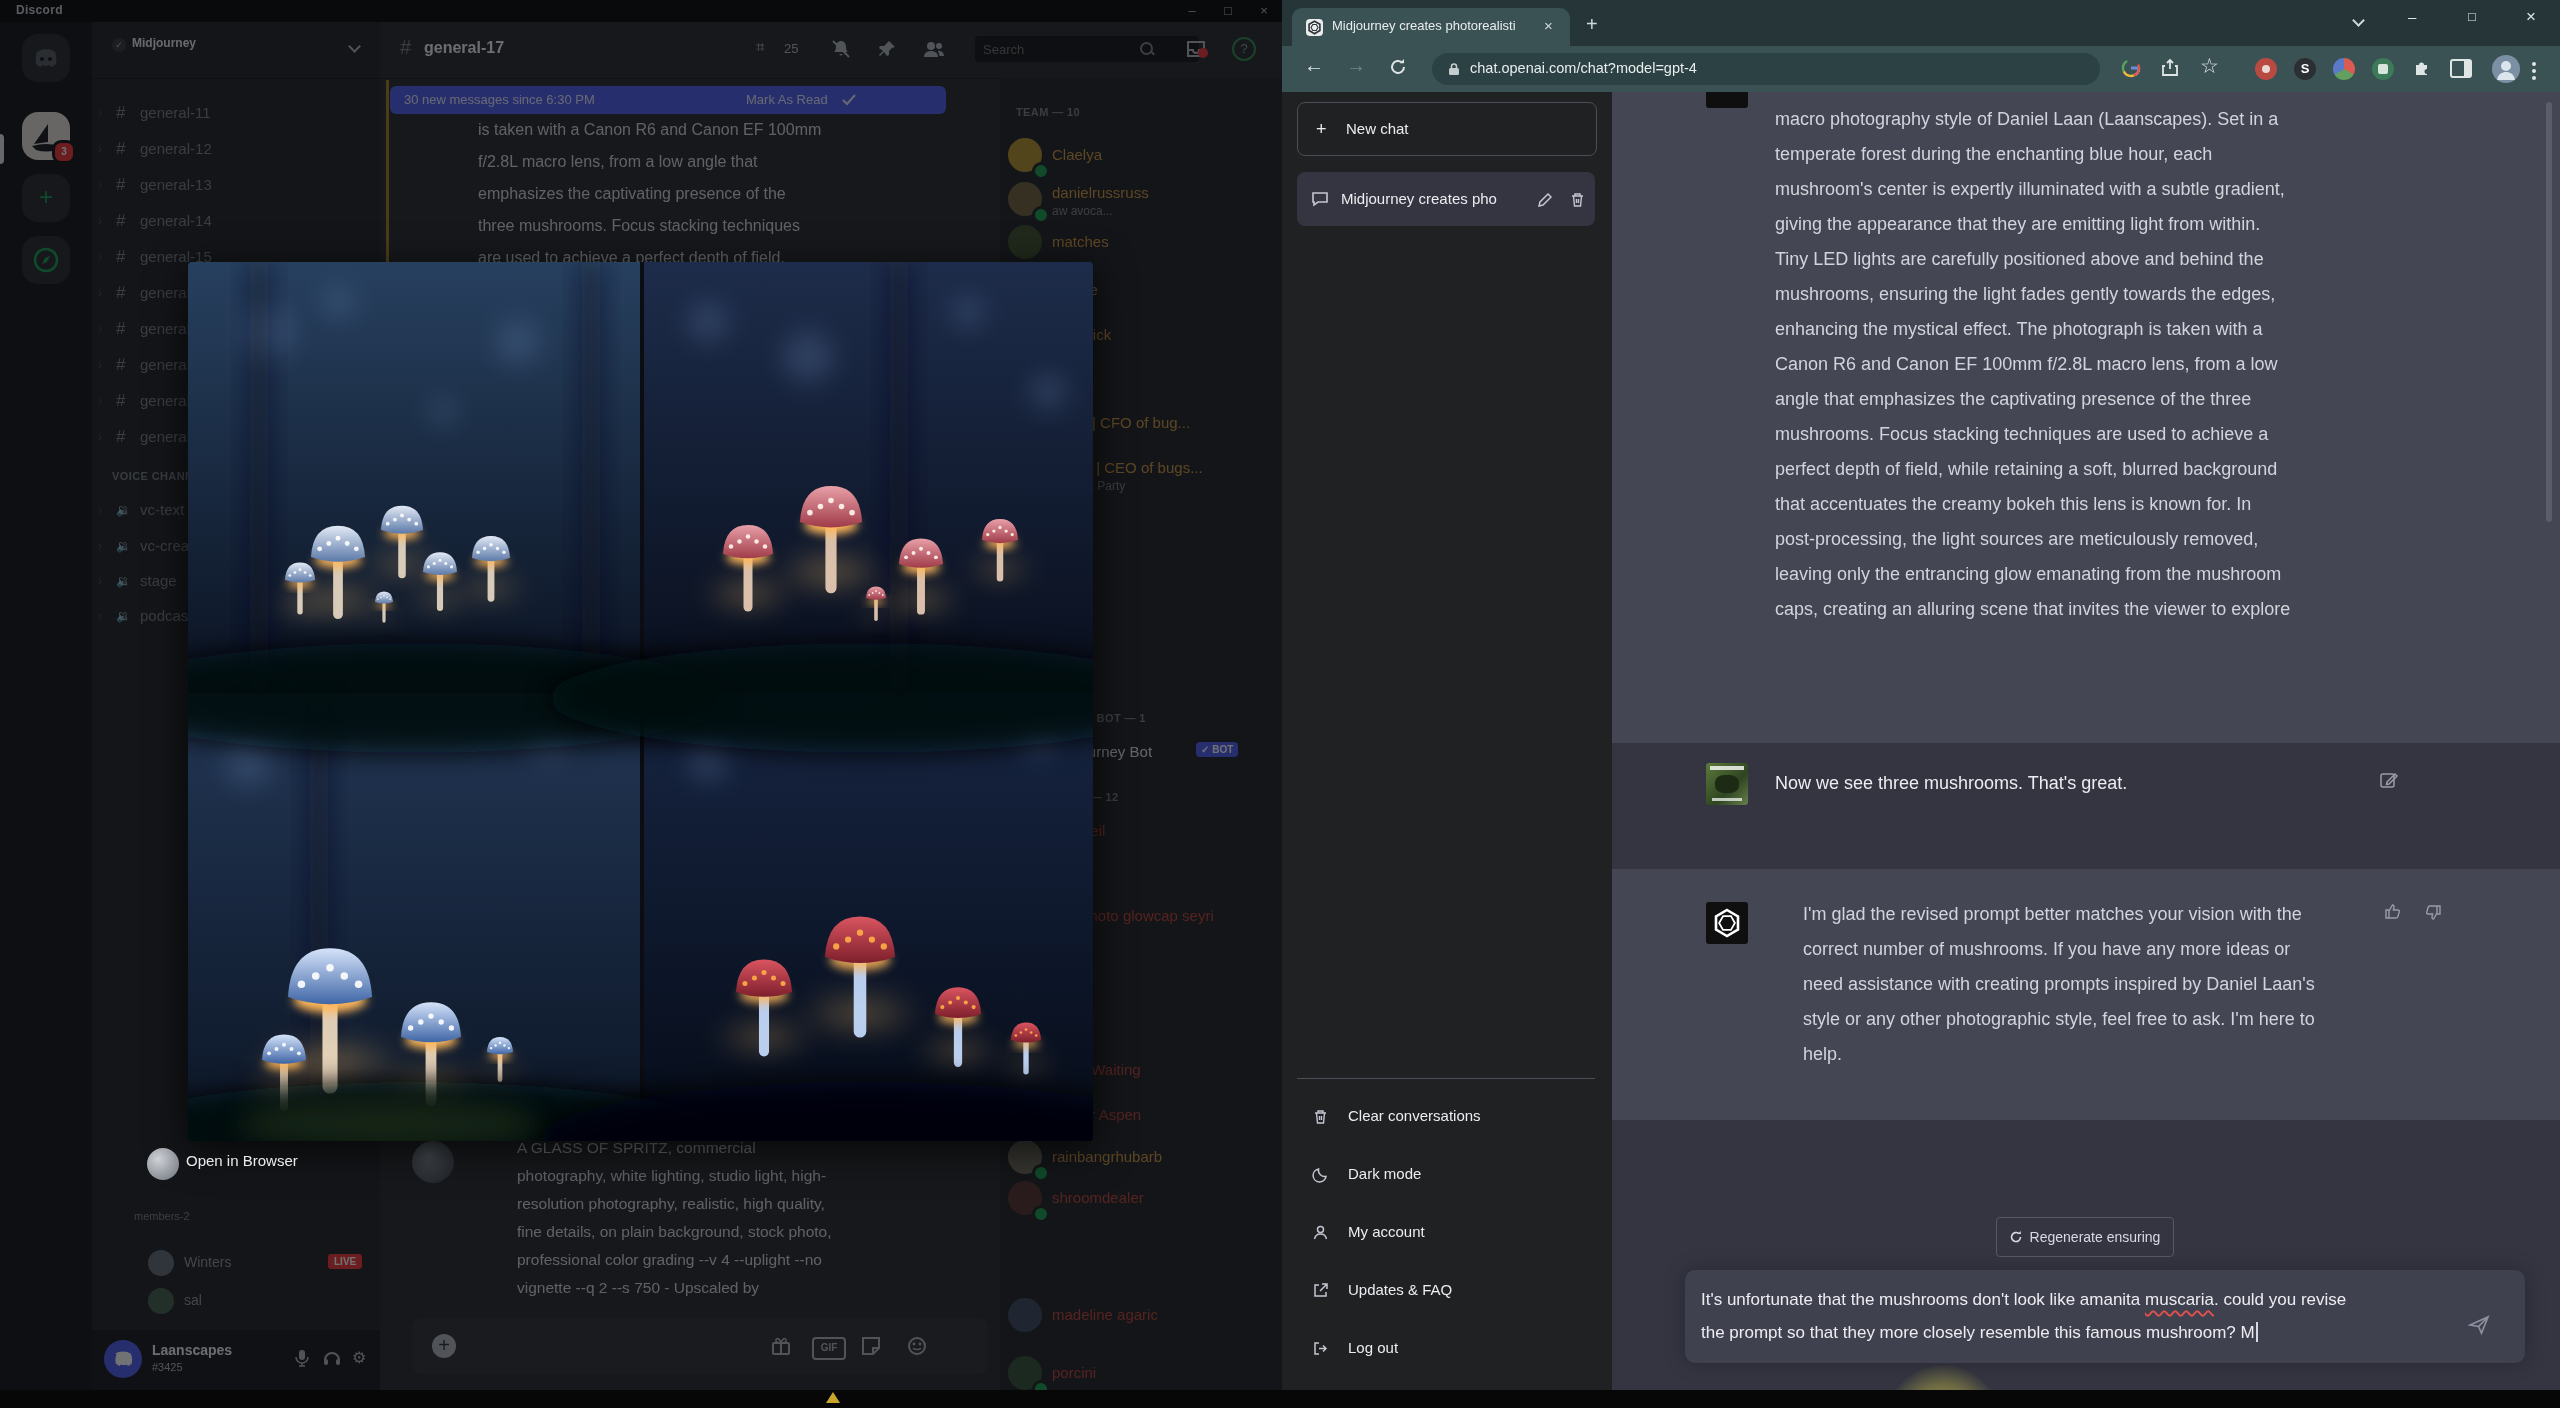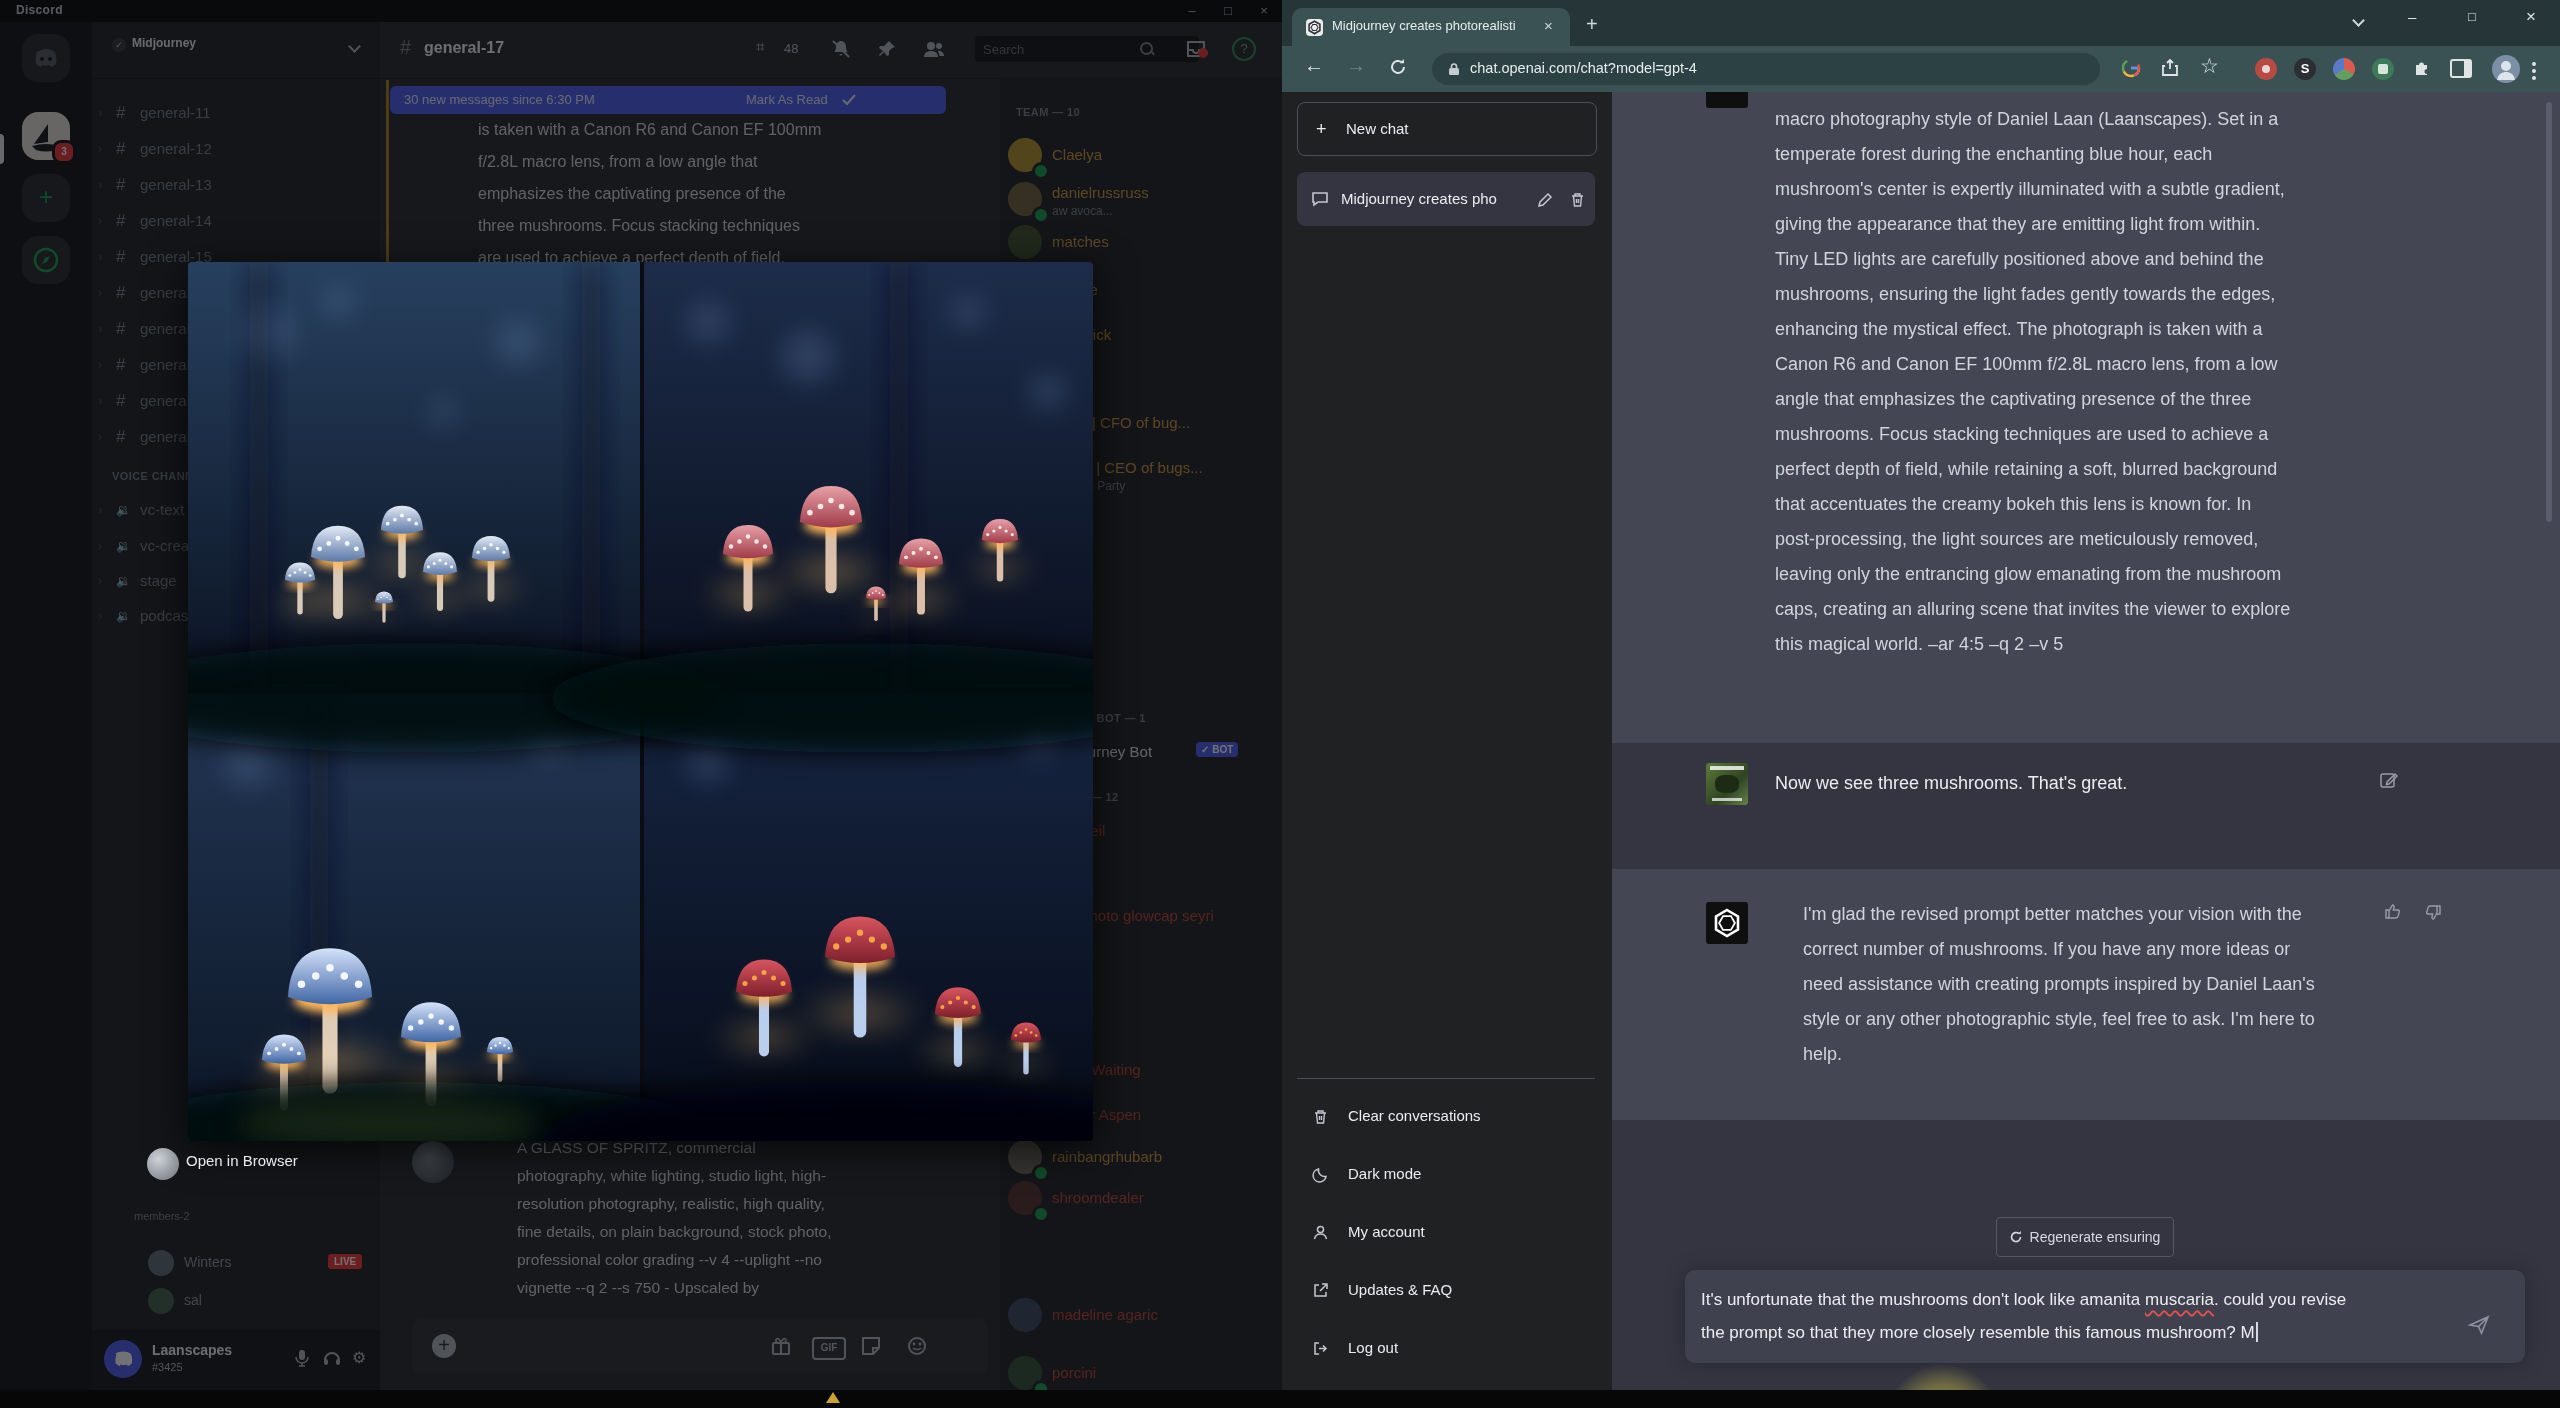--- a/index.html
+++ b/index.html
@@ -220,21 +220,21 @@
           <rect x="2" y="11" width="4" height="6" rx="2" fill="#b5bac1"></rect>
           <rect x="14" y="11" width="4" height="6" rx="2" fill="#b5bac1"></rect>
         </svg></span>
     <span class="hicon" style="left:260px;top:18px;color:#b5bac1;font-size:16px;">⚙</span>
   </div>
 
   <div class="dc-header">
     <span style="position:absolute;left:20px;top:14px;color:#80848e;font-size:20px;">#</span>
     <span style="position:absolute;left:44px;top:17px;color:#f2f3f5;font-size:16px;font-weight:600;">general-17</span>
     <span class="hicon" style="left:376px;font-size:15px;">⌗</span>
-    <span style="position:absolute;left:404px;top:19px;color:#b5bac1;font-size:13px;">48</span>
+    <span style="position:absolute;left:404px;top:19px;color:#b5bac1;font-size:13px;">25</span>
     <span class="hicon" style="left:450px;"><svg width="22" height="22" viewBox="0 0 22 22">
           <path d="M11 3c3 0 5 2.5 5 5.5 0 3 .8 4.5 1.8 5.5H4.2c1-1 1.8-2.5 1.8-5.5C6 5.5 8 3 11 3zM9.4 16h3.2a1.6 1.6 0 0 1-3.2 0z" fill="#b5bac1"></path>
           <line x1="3" y1="3" x2="19" y2="19" stroke="#b5bac1" stroke-width="2"></line>
         </svg></span>
     <span class="hicon" style="left:496px;"><svg width="22" height="22" viewBox="0 0 22 22">
           <path d="M13 3l6 6-3 1-3 3 0 4-2 1-3-4-4 4-1-1 4-4-4-3 1-2 4 0 3-3z" fill="#b5bac1"></path>
         </svg></span>
     <span class="hicon" style="left:542px;"><svg width="24" height="22" viewBox="0 0 24 22">
           <circle cx="9" cy="8" r="4" fill="#b5bac1"></circle>
           <path d="M2 19c0-4 3-6 7-6s7 2 7 6z" fill="#b5bac1"></path>
@@ -766,21 +766,20 @@
         <div class="gptline">mushrooms, ensuring the light fades gently towards the edges,</div>
         <div class="gptline">enhancing the mystical effect. The photograph is taken with a</div>
         <div class="gptline">Canon R6 and Canon EF 100mm f/2.8L macro lens, from a low</div>
         <div class="gptline">angle that emphasizes the captivating presence of the three</div>
         <div class="gptline">mushrooms. Focus stacking techniques are used to achieve a</div>
         <div class="gptline">perfect depth of field, while retaining a soft, blurred background</div>
         <div class="gptline">that accentuates the creamy bokeh this lens is known for. In</div>
         <div class="gptline">post-processing, the light sources are meticulously removed,</div>
         <div class="gptline">leaving only the entrancing glow emanating from the mushroom</div>
         <div class="gptline">caps, creating an alluring scene that invites the viewer to explore</div>
-        <div class="gptline">this magical world. –ar 4:5 –q 2 –v 5</div>
       </div>
     </div>
 
     <div class="gpt-avatar" style="top:671px;background:linear-gradient(135deg,#5d7a3a,#2f4422 60%,#65814a);">
       <div style="position:absolute;left:9px;top:12px;width:24px;height:18px;border-radius:40%;background:#1d2a14;"></div>
       <div style="position:absolute;left:4px;top:3px;width:34px;height:4px;background:rgba(255,255,255,.8);"></div>
       <div style="position:absolute;left:6px;top:35px;width:30px;height:3px;background:rgba(255,255,255,.7);"></div>
     </div>
     <div style="position:absolute;left:493px;top:681px;color:#ececf1;font-size:18px;">Now we see three mushrooms. That's great.</div>
     <svg width="20" height="20" viewBox="0 0 20 20" style="position:absolute;left:1097px;top:678px;">

